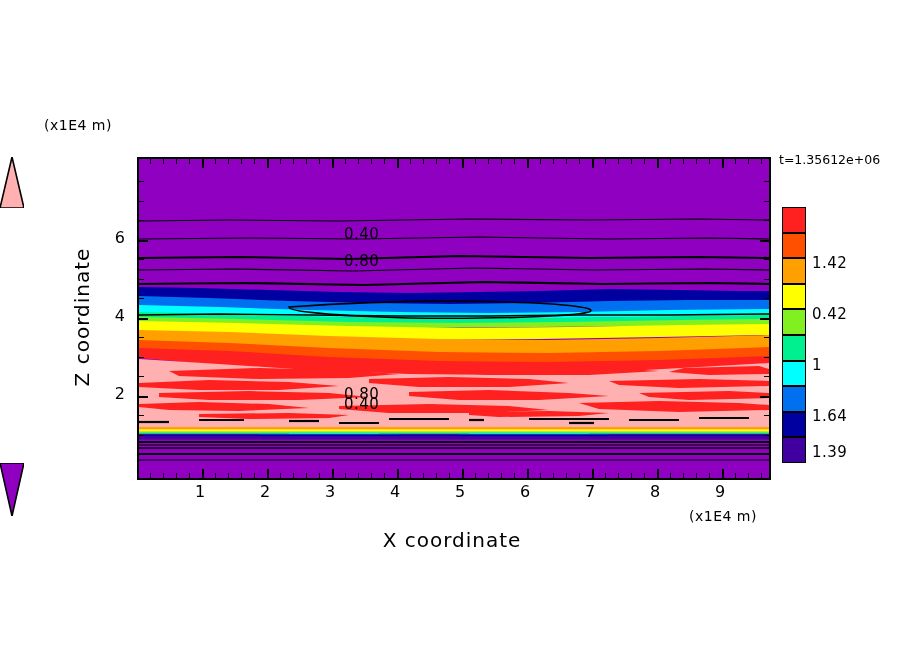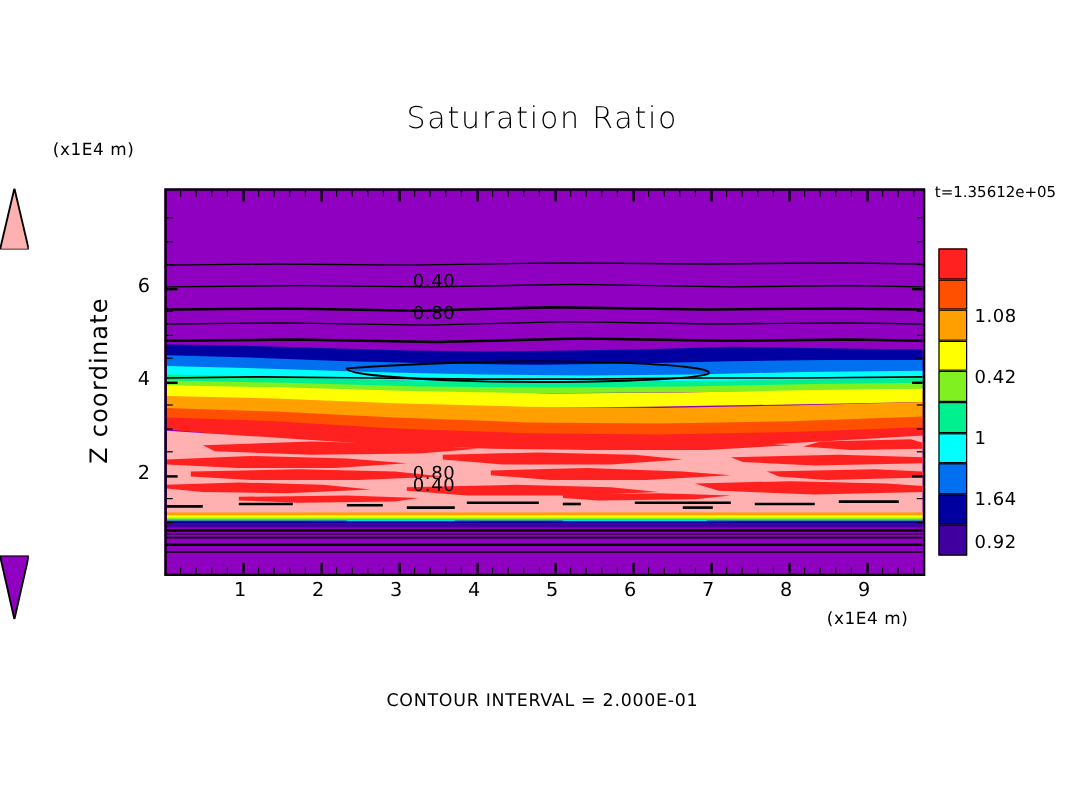--- a/index.html
+++ b/index.html
@@ -70,23 +70,22 @@
   .cbar{position:absolute;left:782px;top:207px;width:24px;height:256px;}
   .cbar-band{position:absolute;left:0;width:24px;border:1.5px solid #000;box-sizing:border-box;}
   .cbar-cap{position:absolute;left:0;width:24px;}
   .cbar-lab{position:absolute;left:812px;font-size:15px;color:#000;letter-spacing:.5px;}
 </style>
 </head>
 <body>
 
 <div class="root">
 
-  <div class="title">Saturation Ratio</div>
   <div class="zunit">(x1E4 m)</div>
-  <div class="tstamp">t=1.35612e+05</div>
+  <div class="tstamp">t=1.35612e+06</div>
 
   <div class="plot">
     <div class="plot-inner">
 
       
       <svg width="630" height="319" viewBox="0 0 630 319" preserveAspectRatio="none">
         <defs>
           <clipPath id="pc">
               <rect x="0" y="0" width="630" height="319"></rect>
             </clipPath>
@@ -347,22 +346,22 @@
   <div class="xtlab" style="left:510px;">6</div>
   <div class="xtlab" style="left:575px;">7</div>
   <div class="xtlab" style="left:640px;">8</div>
   <div class="xtlab" style="left:705px;">9</div>
 
   <div class="ytlab" style="left:95px;top:228px;">6</div>
   <div class="ytlab" style="left:95px;top:306px;">4</div>
   <div class="ytlab" style="left:95px;top:384px;">2</div>
 
   <div class="yaxis-title">Z coordinate</div>
+  <div class="xaxis-title">X coordinate</div>
   <div class="xunit">(x1E4 m)</div>
-  <div class="caption">CONTOUR INTERVAL = 2.000E-01</div>
 
   <div>
 
     <svg class="cbar-cap" style="top:157px;height:51px;" width="24" height="51">
       <polygon points="12,0 24,51 0,51" fill="#FFB0B0" stroke="#000" stroke-width="1.6"></polygon>
     </svg>
 
     <div class="cbar">
       <div class="cbar-band" style="top:0px;height:25.6px;background:#FF2020;"></div>
       <div class="cbar-band" style="top:25.6px;height:25.6px;background:#FF5000;"></div>
@@ -373,20 +372,20 @@
       <div class="cbar-band" style="top:153.6px;height:25.6px;background:#00FFFF;"></div>
       <div class="cbar-band" style="top:179.2px;height:25.6px;background:#0070F0;"></div>
       <div class="cbar-band" style="top:204.8px;height:25.6px;background:#0000A0;"></div>
       <div class="cbar-band" style="top:230.4px;height:25.6px;background:#4000A0;"></div>
     </div>
 
     <svg class="cbar-cap" style="top:463px;height:53px;" width="24" height="53">
       <polygon points="0,0 24,0 12,53" fill="#9000C0" stroke="#000" stroke-width="1.6"></polygon>
     </svg>
 
-    <div class="cbar-lab" style="top:254px;">1.08</div>
+    <div class="cbar-lab" style="top:254px;">1.42</div>
     <div class="cbar-lab" style="top:305px;">0.42</div>
     <div class="cbar-lab" style="top:356px;">1</div>
     <div class="cbar-lab" style="top:407px;">1.64</div>
-    <div class="cbar-lab" style="top:443px;">0.92</div>
+    <div class="cbar-lab" style="top:443px;">1.39</div>
   </div>
 
 </div>
 
 </body></html>

